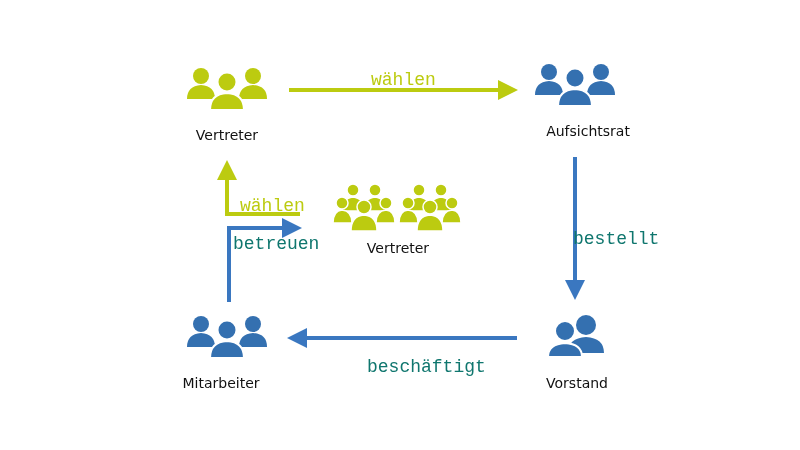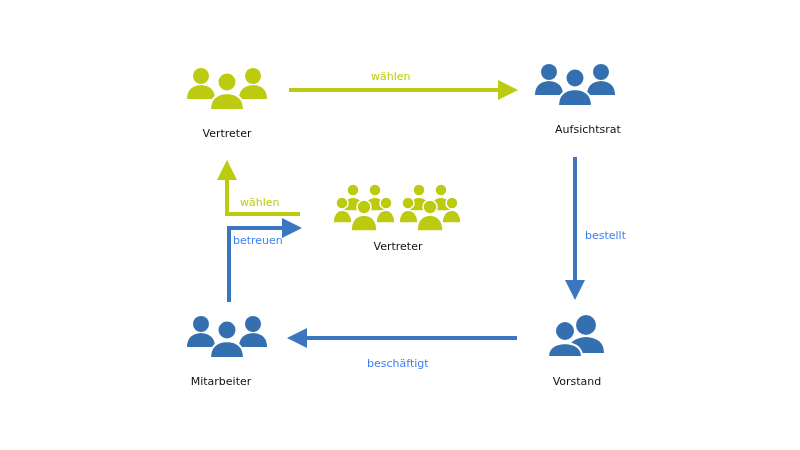--- a/index.html
+++ b/index.html
@@ -1,21 +1,21 @@
 <!DOCTYPE html>
 <html><head>
 <meta charset="utf-8">
 <style>
   html, body { margin: 0; padding: 0; background: #ffffff; }
   body { width: 800px; height: 450px; position: relative; overflow: hidden;
          font-family: "DejaVu Sans", sans-serif; }
-  .label { position: absolute; font-size: 11px; color: #111; text-align: center; width: 120px; }
-  .elabel { position: absolute; font-size: 11px; }
+  .label { position: absolute; font-size: 14px; color: #111; text-align: center; width: 120px; }
+  .elabel { position: absolute; font-size: 18px; font-family: Liberation Mono, monospace; }
   .green { color: #bccb10; }
-  .blue { color: #3b82f6; }
+  .blue { color: #0f766e; }
   svg.lines { position: absolute; left: 0; top: 0; }
   .icon { position: absolute; }
 </style>
 </head>
 <body>
 
 <svg class="lines" width="800" height="450">
   <defs>
     <marker id="ag" markerWidth="5" markerHeight="5" refX="2.5" refY="2.5" orient="auto" markerUnits="strokeWidth">
       <path d="M0,0 L5,2.5 L0,5 z" fill="#bccb10"></path>
@@ -101,16 +101,16 @@
       <path d="M1,33 Q1,20 15,19 Q29,20 29,33 z"></path>
     <circle cx="67" cy="10" r="8"></circle>
       <path d="M53,33 Q53,20 67,19 Q81,20 81,33 z"></path>
     <circle cx="41" cy="16" r="9.5" stroke="#fff" stroke-width="2"></circle>
       <path d="M24,44 Q24,28 41,27 Q58,28 58,44 z" stroke="#fff" stroke-width="2"></path>
   </g>
 </svg>
 <div class="label" style="left:161px;top:375px">Mitarbeiter</div>
 
 <div class="elabel green" style="left:371px;top:70px">wählen</div>
-<div class="elabel blue" style="left:585px;top:229px">bestellt</div>
+<div class="elabel blue" style="left:573px;top:229px">bestellt</div>
 <div class="elabel blue" style="left:367px;top:357px">beschäftigt</div>
 <div class="elabel blue" style="left:233px;top:234px">betreuen</div>
 <div class="elabel green" style="left:240px;top:196px">wählen</div>
 
 </body></html>

